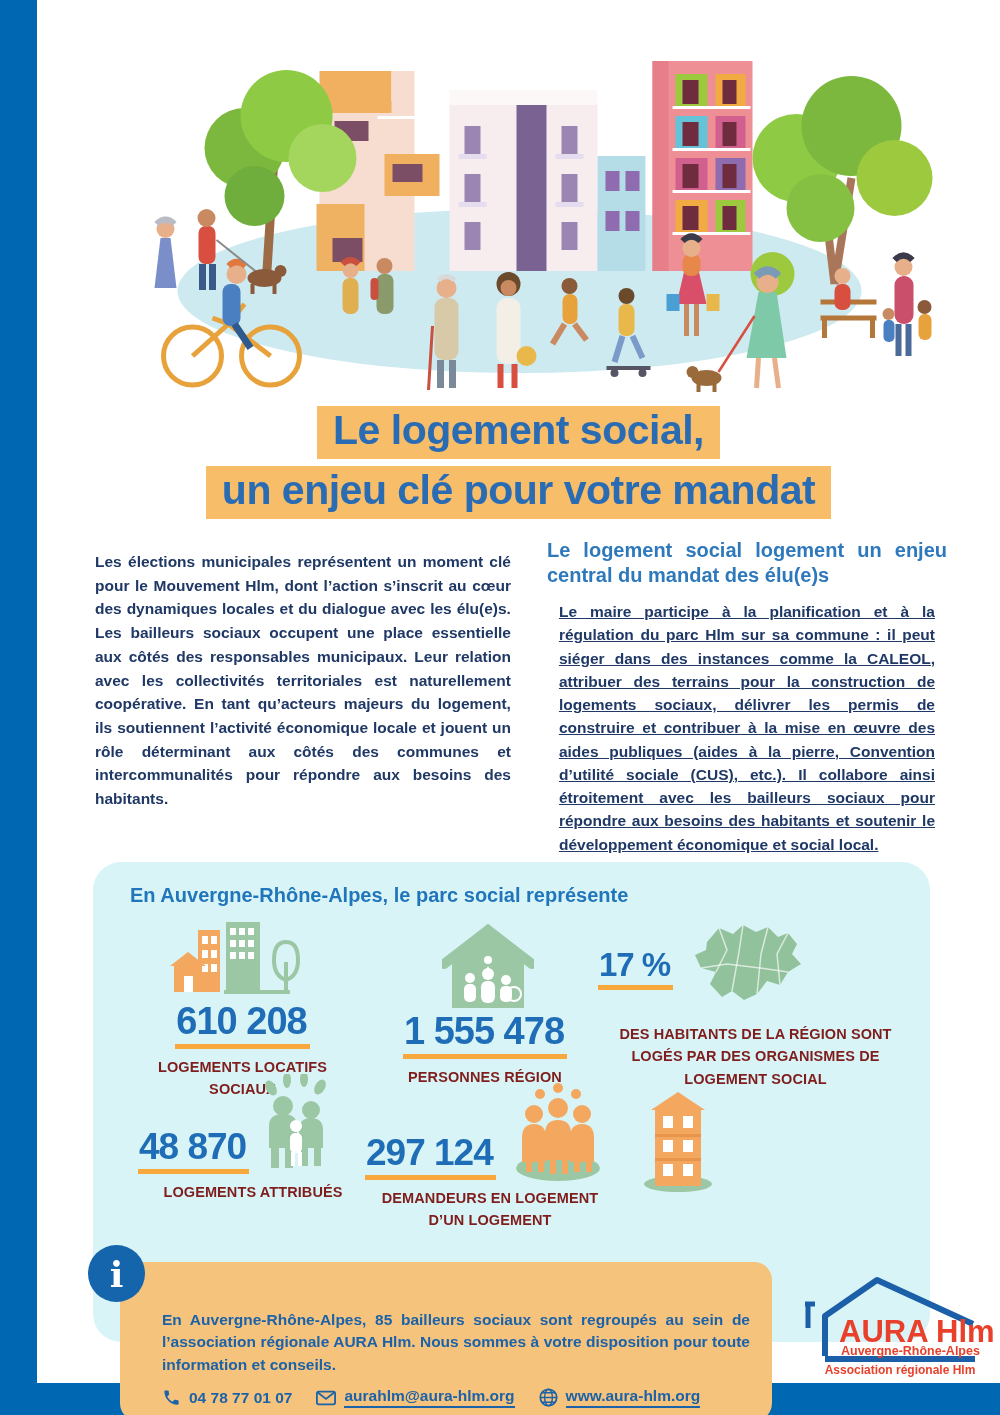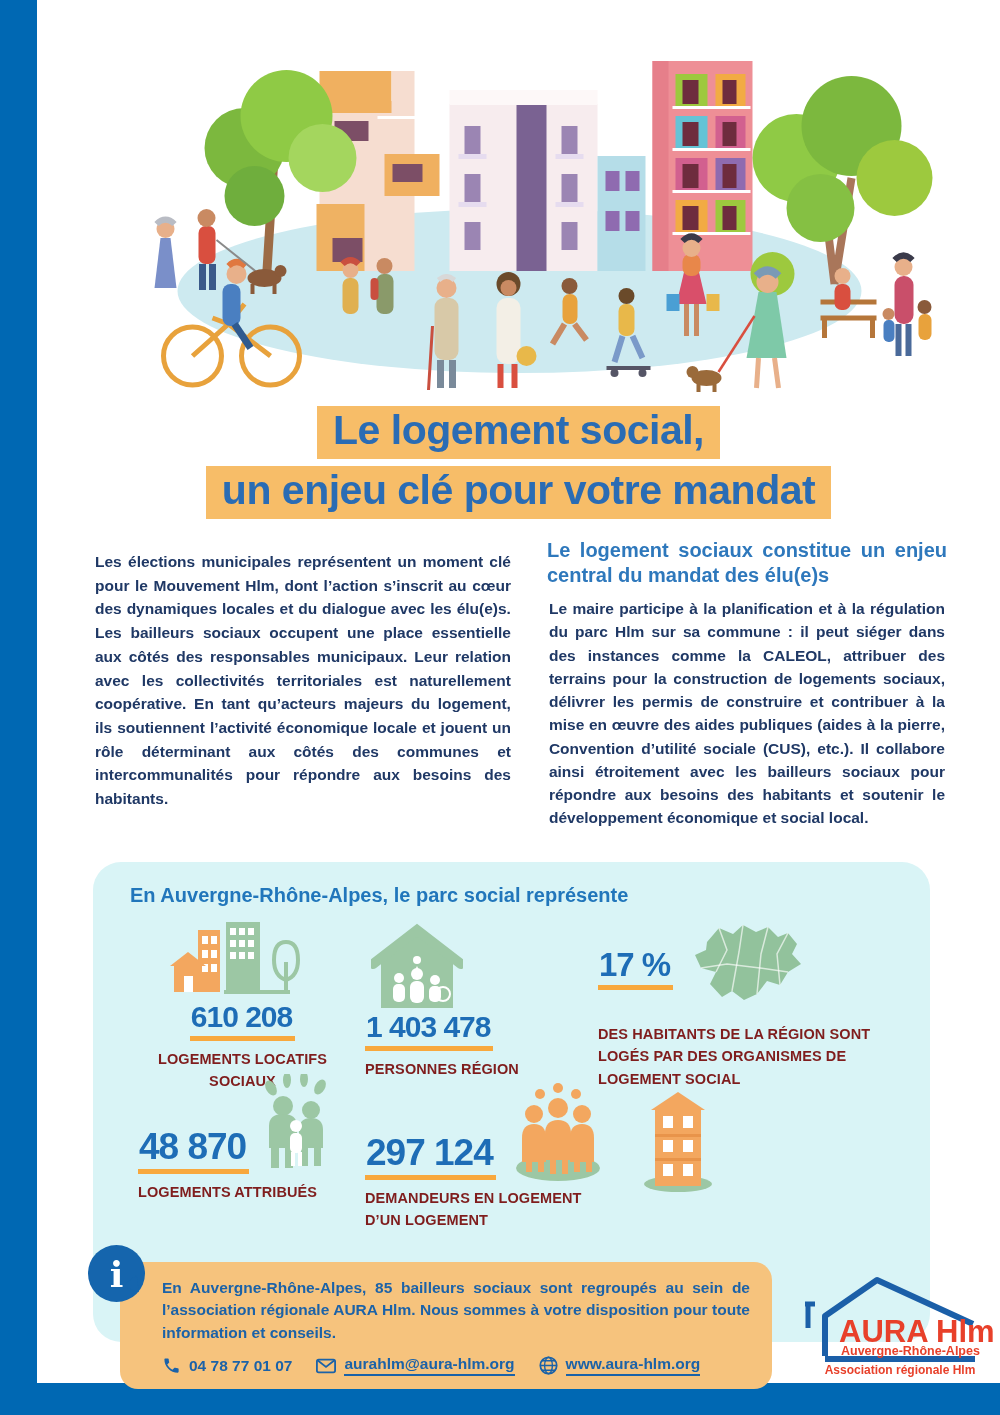--- a/index.html
+++ b/index.html
@@ -22,33 +22,33 @@
   .columns{position:absolute;left:95px;top:538px;width:852px;display:flex;gap:36px;}
   .col-left{width:420px;padding-top:12px;}
   .col-left p{
     margin:0;color:#1f3865;font-weight:bold;font-size:15.5px;line-height:1.53;text-align:justify;
   }
   .col-right{width:404px;}
   .col-right h3{
     margin:0 0 9px 0;color:#2e78bc;font-weight:bold;font-size:20px;line-height:1.25;text-align:justify;
   }
   .col-right p{
-    margin:2px;color:#1f3865;font-weight:bold;font-size:15.5px;line-height:1.5;text-align:justify;
+    margin:12px;color:#1f3865;font-weight:bold;font-size:15.5px;line-height:1.5;text-align:justify;text-decoration:underline;
   }
 
   .stats-box{
     position:absolute;left:93px;top:862px;width:837px;height:480px;
     background:#d9f4f6;border-radius:28px;box-sizing:border-box;
   }
   .stats-heading{
     position:absolute;left:37px;top:22px;color:#2176bb;font-weight:bold;font-size:20px;
   }
-  .stat{position:absolute;}
+  .stat{position:absolute;text-align:center;}
   .stat-value{
-    display:inline-block;color:#1e6db6;font-weight:bold;font-size:30px;line-height:1.0;
+    display:inline-block;color:#1e6db6;font-weight:bold;font-size:38px;line-height:1.0;
     white-space:nowrap;border-bottom:5px solid #f8a83d;padding:0 3px 4px 1px;letter-spacing:-1px;
   }
   .stat-label{
     color:#7f1d1d;font-weight:bold;font-size:14.5px;line-height:1.55;margin-top:7px;letter-spacing:0.1px;
   }
   .stat-1{left:42px;top:60px;width:215px;text-align:center;}
   .stat-1 .stat-icon{height:76px;margin-bottom:4px;}
   .stat-2{left:272px;top:60px;width:240px;}
   .stat-2 .stat-icon{height:86px;margin-bottom:4px;margin-left:6px;}
   .stat-3{left:505px;top:58px;width:315px;}
@@ -74,21 +74,21 @@
   }
   .info-icon{
     position:absolute;left:-32px;top:-17px;width:57px;height:57px;background:#1565ad;
     border-radius:50%;color:#ffffff;display:flex;align-items:center;justify-content:center;
     font-family:"DejaVu Serif", serif;font-weight:bold;font-size:36px;z-index:2;
   }
   .info-icon::after{
     content:"";position:absolute;right:-1px;bottom:0px;width:0;height:0;
     border:9px solid transparent;border-top:15px solid #1565ad;transform:rotate(-38deg);
   }
-  .info-text{color:#1b62a8;font-weight:bold;font-size:15.5px;line-height:1.45;text-align:justify;}
+  .info-text{color:#1b62a8;font-weight:bold;font-size:15.5px;line-height:1.45;text-align:justify;margin-top:32px;}
   .contacts{display:flex;align-items:center;gap:24px;margin-top:11px;}
   .contact{display:flex;align-items:center;gap:8px;color:#1b62a8;font-weight:bold;font-size:15.5px;}
   .contact .link-text{border-bottom:2px solid #1b62a8;padding-bottom:1px;}
   .contact svg{flex:none;}
 
   .logo{position:absolute;left:795px;top:1260px;width:200px;height:118px;}
 </style>
 </head>
 <body>
 
@@ -280,21 +280,21 @@
   <div class="title-block">
     <div><span class="title-line">Le logement social,</span></div>
     <div><span class="title-line title-line2">un enjeu clé pour votre mandat</span></div>
   </div>
 
   <div class="columns">
     <div class="col-left">
       <p>Les élections municipales représentent un moment clé pour le Mouvement Hlm, dont l’action s’inscrit au cœur des dynamiques locales et du dialogue avec les élu(e)s. Les bailleurs sociaux occupent une place essentielle aux côtés des responsables municipaux. Leur relation avec les collectivités territoriales est naturellement coopérative. En tant qu’acteurs majeurs du logement, ils soutiennent l’activité économique locale et jouent un rôle déterminant aux côtés des communes et intercommunalités pour répondre aux besoins des habitants.</p>
     </div>
     <div class="col-right">
-      <h3>Le logement sociaux constitue un enjeu central du mandat des élu(e)s</h3>
+      <h3>Le logement social logement un enjeu central du mandat des élu(e)s</h3>
       <p>Le maire participe à la planification et à la régulation du parc Hlm sur sa commune : il peut siéger dans des instances comme la CALEOL, attribuer des terrains pour la construction de logements sociaux, délivrer les permis de construire et contribuer à la mise en œuvre des aides publiques (aides à la pierre, Convention d’utilité sociale (CUS), etc.). Il collabore ainsi étroitement avec les bailleurs sociaux pour répondre aux besoins des habitants et soutenir le développement économique et social local.</p>
     </div>
   </div>
 
   <div class="stats-box">
     <div class="stats-heading">En Auvergne-Rhône-Alpes, le parc social représente</div>
 
     <div class="stat stat-1">
       <div class="stat-icon">
         <svg width="150" height="76" viewBox="0 0 150 76">
@@ -340,21 +340,21 @@
             <circle cx="28" cy="56" r="5"></circle>
               <rect x="22" y="62" width="12" height="18" rx="5"></rect>
             <circle cx="46" cy="52" r="6"></circle>
               <rect x="39" y="59" width="14" height="22" rx="6"></rect>
             <circle cx="64" cy="58" r="5"></circle>
               <rect x="58" y="64" width="12" height="16" rx="5"></rect>
             <circle cx="72" cy="72" r="7" fill="none" stroke="#ffffff" stroke-width="2"></circle>
           </g>
         </svg>
       </div>
-      <div><span class="stat-value">1 403 478</span></div>
+      <div><span class="stat-value">1 555 478</span></div>
       <div class="stat-label">PERSONNES RÉGION</div>
     </div>
 
     <div class="stat stat-3">
       <div class="row">
         <span class="stat-value">17 %</span>
         <span class="stat-icon">
           <svg width="120" height="92" viewBox="0 0 120 92">
             <path d="M20 22 L32 8 L46 14 L56 5 L69 12 L81 7 L91 17 L101 13 L110 24 L105 34 L114 44 L101 52 L93 65 L80 61 L70 74 L57 80 L45 71 L35 77 L23 64 L29 52 L14 48 L8 35 L19 30 Z" fill="#92c29c"></path>
             <g stroke="rgba(255,255,255,0.65)" stroke-width="1.5" fill="none">

